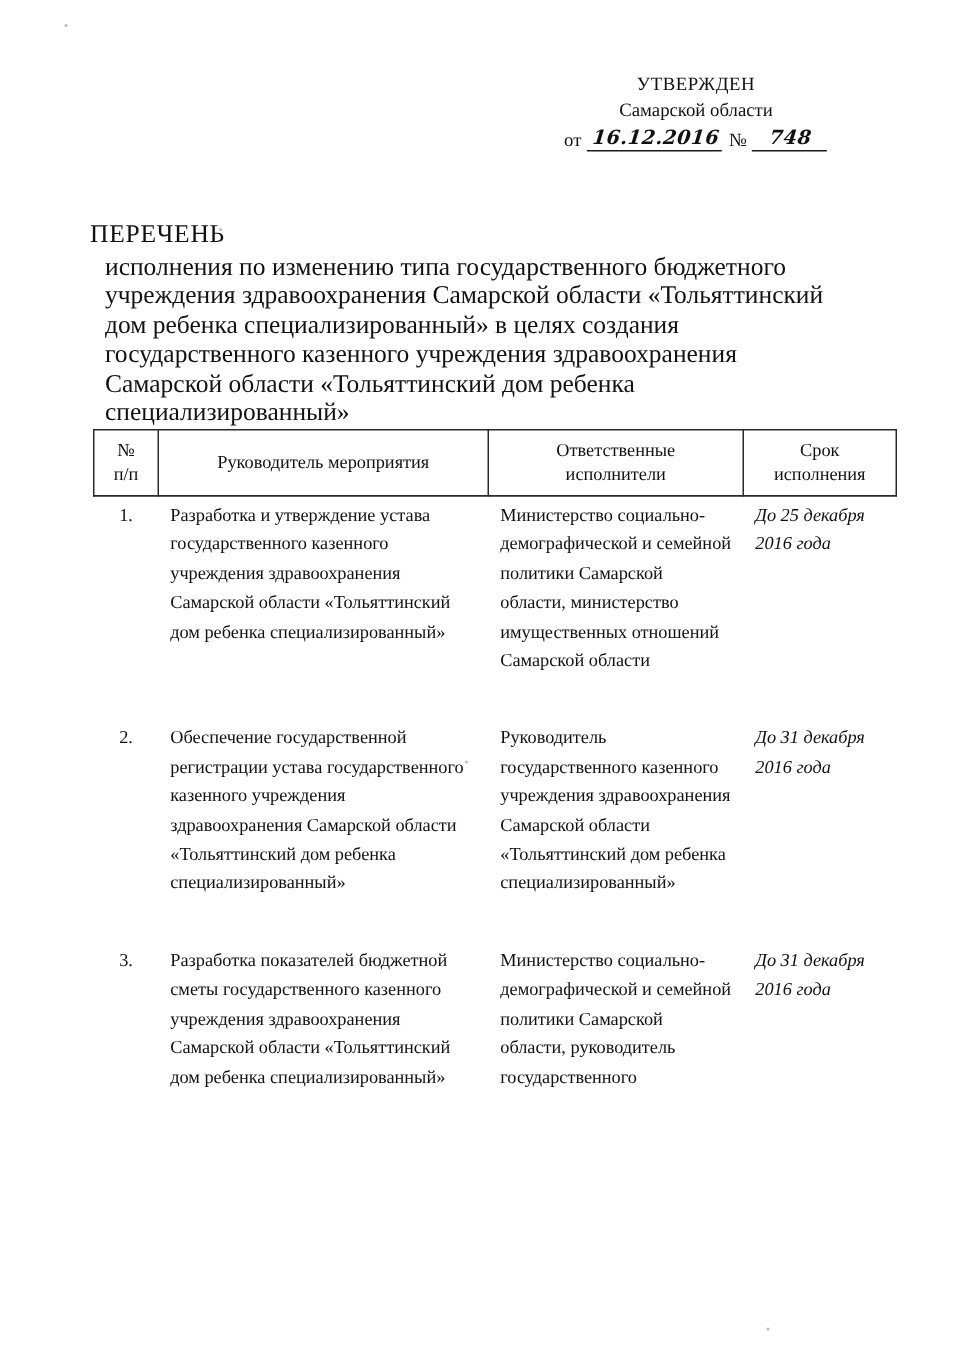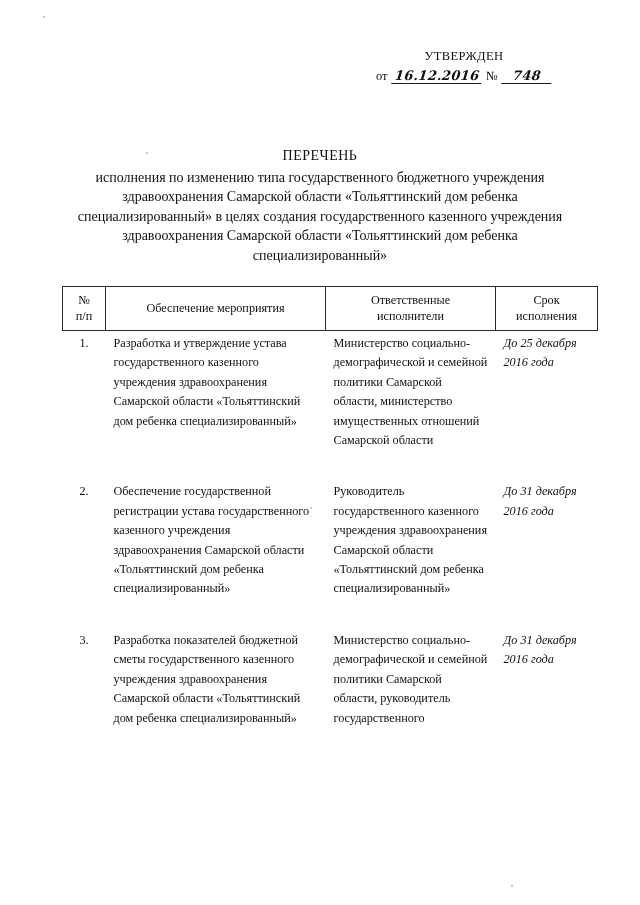--- a/index.html
+++ b/index.html
@@ -72,22 +72,22 @@
     padding-bottom: 1px;
     font-size: 12.5px;
   }
 
   
   .doc-title {
     position: absolute;
     left: 60px;
     top: 146px;
     width: 520px;
-    text-align: center;
-    font-size: 14px;
+    text-align: left;
+    font-size: 17px;
     line-height: 19.5px;
   }
   .doc-title-main {
     letter-spacing: 0.5px;
     margin-bottom: 2px;
   }
   .doc-title-sub {
     padding: 0 10px;
   }
 
@@ -157,20 +157,21 @@
 
 <div class="page">
 
   <div class="speck" style="left:43px;  top:16px;  width:2px; height:2px;"></div>
   <div class="speck" style="left:146px; top:152px; width:2px; height:2px;"></div>
   <div class="speck" style="left:310px; top:507px; width:2px; height:2px;"></div>
   <div class="speck" style="left:511px; top:885px; width:2px; height:2px;"></div>
 
   <div class="approval-block">
     <div class="approval-line approval-title">УТВЕРЖДЕН</div>
+    <div class="approval-line">Самарской области</div>
 
     <div class="decree-line">
       <span class="decree-label">от</span>
       <span class="hand-slot">16.12.2016</span>
       <span class="num-sign">№</span>
       <span class="hand-slot narrow">748</span>
     </div>
   </div>
 
   <div class="doc-title">
@@ -185,21 +186,21 @@
         <col class="col-name">
         <col class="col-resp">
         <col class="col-term">
       </colgroup>
       <thead>
         <tr>
           <th>
             <div>№</div>
             <div>п/п</div>
           </th>
-          <th>Обеспечение мероприятия</th>
+          <th>Руководитель мероприятия</th>
           <th>
             <div>Ответственные</div>
             <div>исполнители</div>
           </th>
           <th>
             <div>Срок</div>
             <div>исполнения</div>
           </th>
         </tr>
       </thead>

